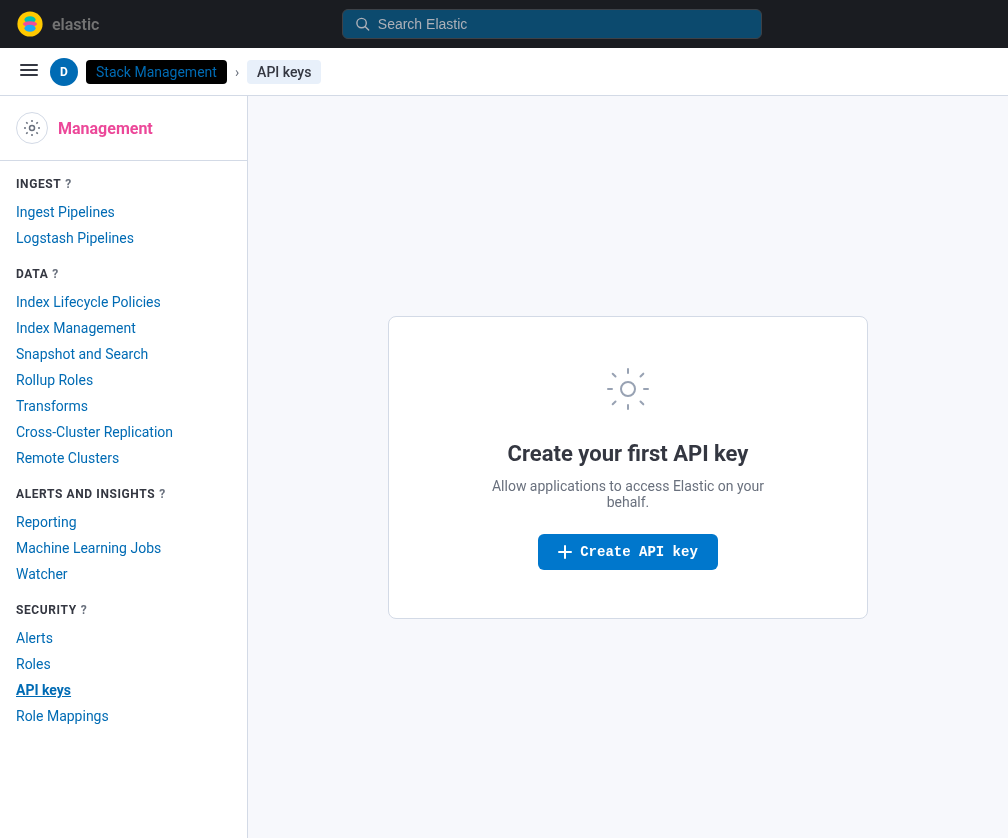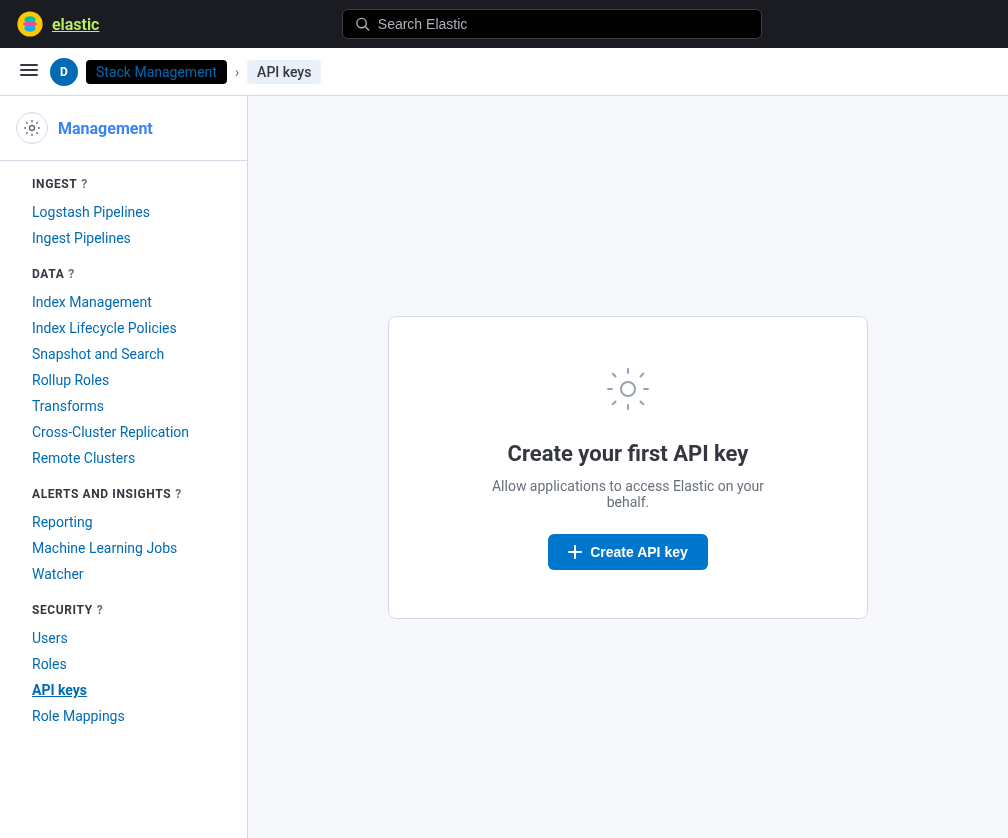--- a/index.html
+++ b/index.html
@@ -11,36 +11,35 @@
       align-items: center;
       background: #1a1c21;
       height: 48px;
       padding: 0 16px;
       gap: 12px;
     }
     .elastic-logo {
       display: flex;
       align-items: center;
       gap: 8px;
-      color: #bef264;
+      color: #737373;
       font-size: 16px;
       font-weight: 600;
-      text-decoration: underline;
     }
     .elastic-logo-icon {
       width: 28px;
       height: 28px;
     }
     .search-bar {
       flex: 1;
       max-width: 420px;
       margin: 0 auto;
       display: flex;
       align-items: center;
-      background: #000000;
+      background: #0c4a6e;
       border: 1px solid #3d4147;
       border-radius: 6px;
       padding: 6px 12px;
       gap: 8px;
     }
     .search-bar input {
       background: transparent;
       border: none;
       outline: none;
       color: #adb0b8;
@@ -129,26 +128,25 @@
       border: 1px solid #d3dae6;
       border-radius: 50%;
       display: flex;
       align-items: center;
       justify-content: center;
       color: #69707d;
     }
     .sidebar-title {
       font-size: 16px;
       font-weight: 700;
-      color: #3b82f6;
+      color: #ec4899;
     }
     .sidebar-section {
       padding: 0 16px;
       margin-bottom: 8px;
-      margin-left: 16px;
     }
     .section-heading {
       display: flex;
       align-items: center;
       gap: 4px;
       font-size: 12px;
       font-weight: 700;
       color: #343741;
       text-transform: uppercase;
       letter-spacing: 0.05em;
@@ -213,20 +211,21 @@
       color: #fff;
       border: none;
       border-radius: 6px;
       padding: 10px 20px;
       font-size: 14px;
       font-weight: 600;
       cursor: pointer;
       display: inline-flex;
       align-items: center;
       gap: 8px;
+      font-family: Liberation Mono, monospace;
     }
 
     
     .gear-svg {
       width: 48px;
       height: 48px;
       stroke: #98a2b3;
       fill: none;
       stroke-width: 1.5;
     }
@@ -279,31 +278,31 @@
         </svg>
       </div>
       <span class="sidebar-title">Management</span>
     </div>
 
     <div class="sidebar-section">
       <div class="section-heading">
         <span>Ingest</span>
         <span class="help-icon">?</span>
       </div>
+      <a class="sidebar-link">Ingest Pipelines</a>
       <a class="sidebar-link">Logstash Pipelines</a>
-      <a class="sidebar-link">Ingest Pipelines</a>
     </div>
 
     <div class="sidebar-section">
       <div class="section-heading">
         <span>Data</span>
         <span class="help-icon">?</span>
       </div>
+      <a class="sidebar-link">Index Lifecycle Policies</a>
       <a class="sidebar-link">Index Management</a>
-      <a class="sidebar-link">Index Lifecycle Policies</a>
       <a class="sidebar-link">Snapshot and Search</a>
       <a class="sidebar-link">Rollup Roles</a>
       <a class="sidebar-link">Transforms</a>
       <a class="sidebar-link">Cross-Cluster Replication</a>
       <a class="sidebar-link">Remote Clusters</a>
     </div>
 
     <div class="sidebar-section">
       <div class="section-heading">
         <span>Alerts and Insights</span>
@@ -312,21 +311,21 @@
       <a class="sidebar-link">Reporting</a>
       <a class="sidebar-link">Machine Learning Jobs</a>
       <a class="sidebar-link">Watcher</a>
     </div>
 
     <div class="sidebar-section">
       <div class="section-heading">
         <span>Security</span>
         <span class="help-icon">?</span>
       </div>
-      <a class="sidebar-link">Users</a>
+      <a class="sidebar-link">Alerts</a>
       <a class="sidebar-link">Roles</a>
       <a class="sidebar-link active">API keys</a>
       <a class="sidebar-link">Role Mappings</a>
     </div>
   </aside>
 
   <main class="main-content">
     <div class="empty-state-card">
       <div class="empty-state-icon">
         <svg class="gear-svg" viewBox="0 0 48 48" xmlns="http://www.w3.org/2000/svg">

